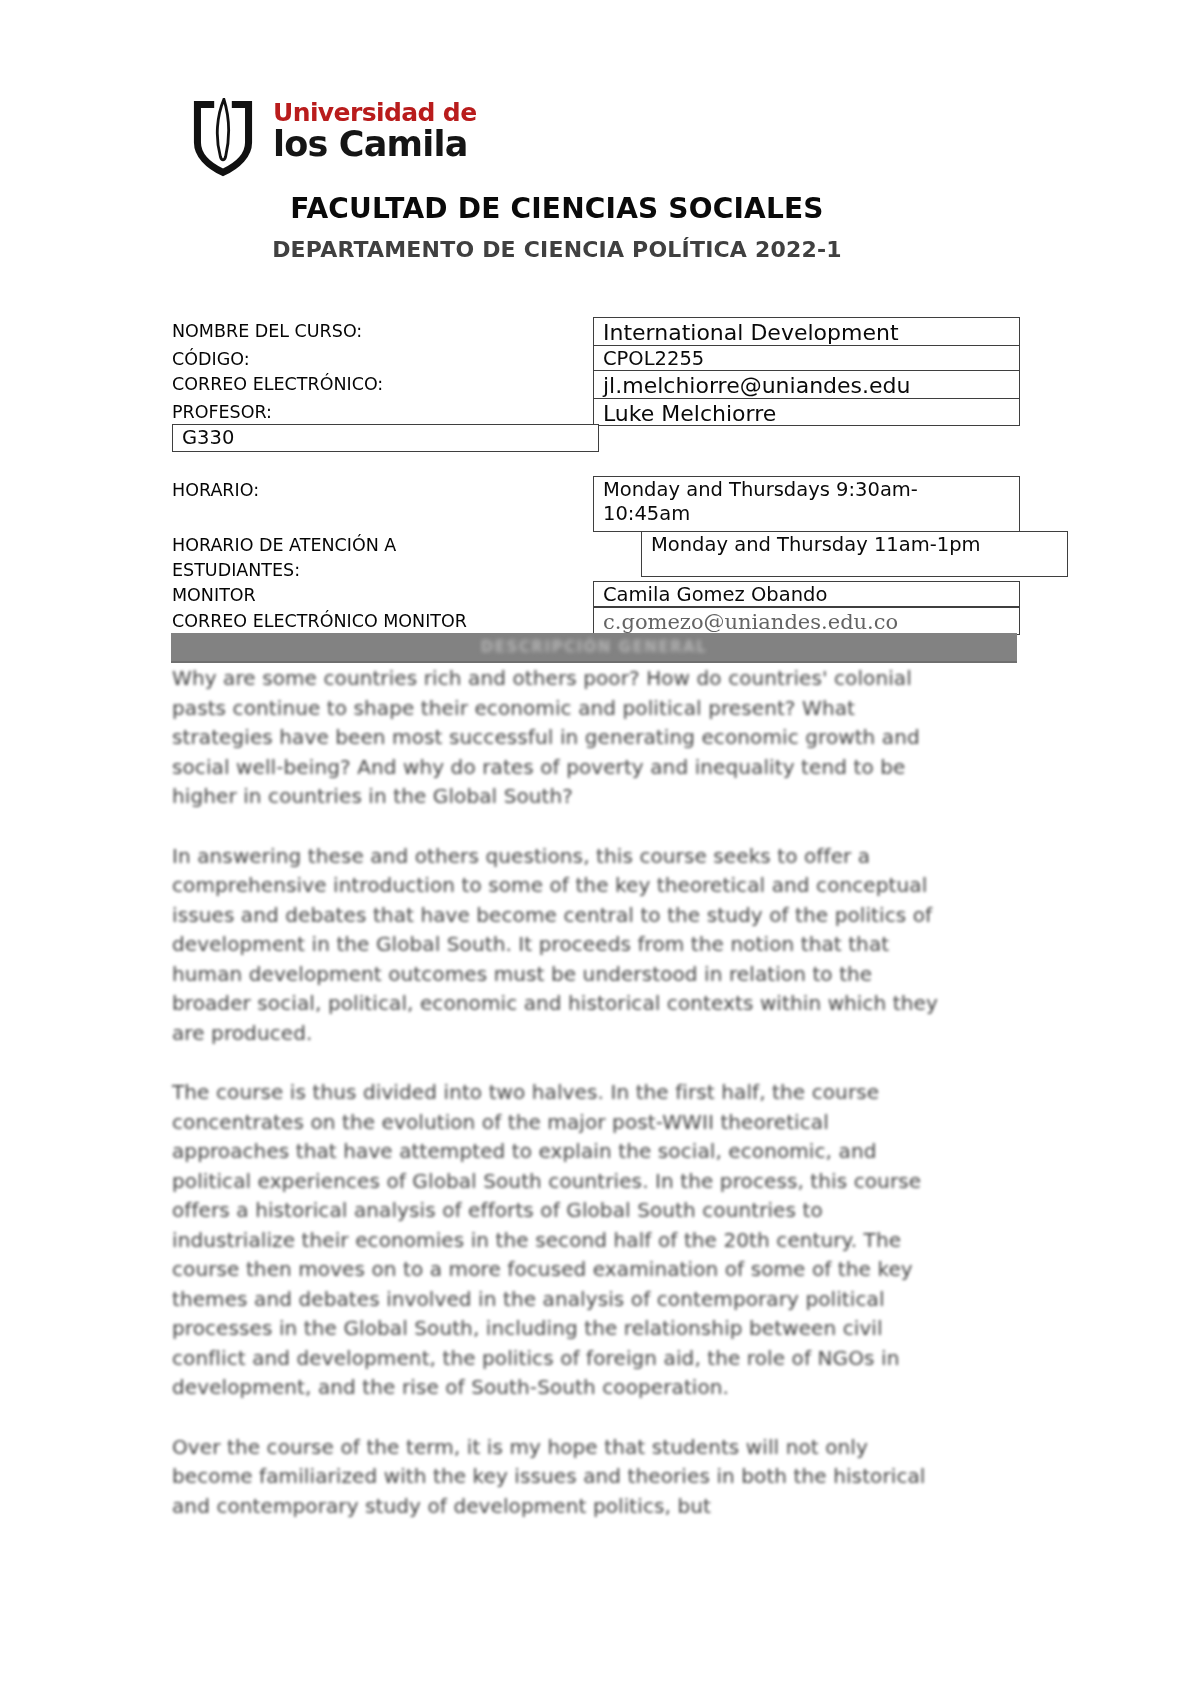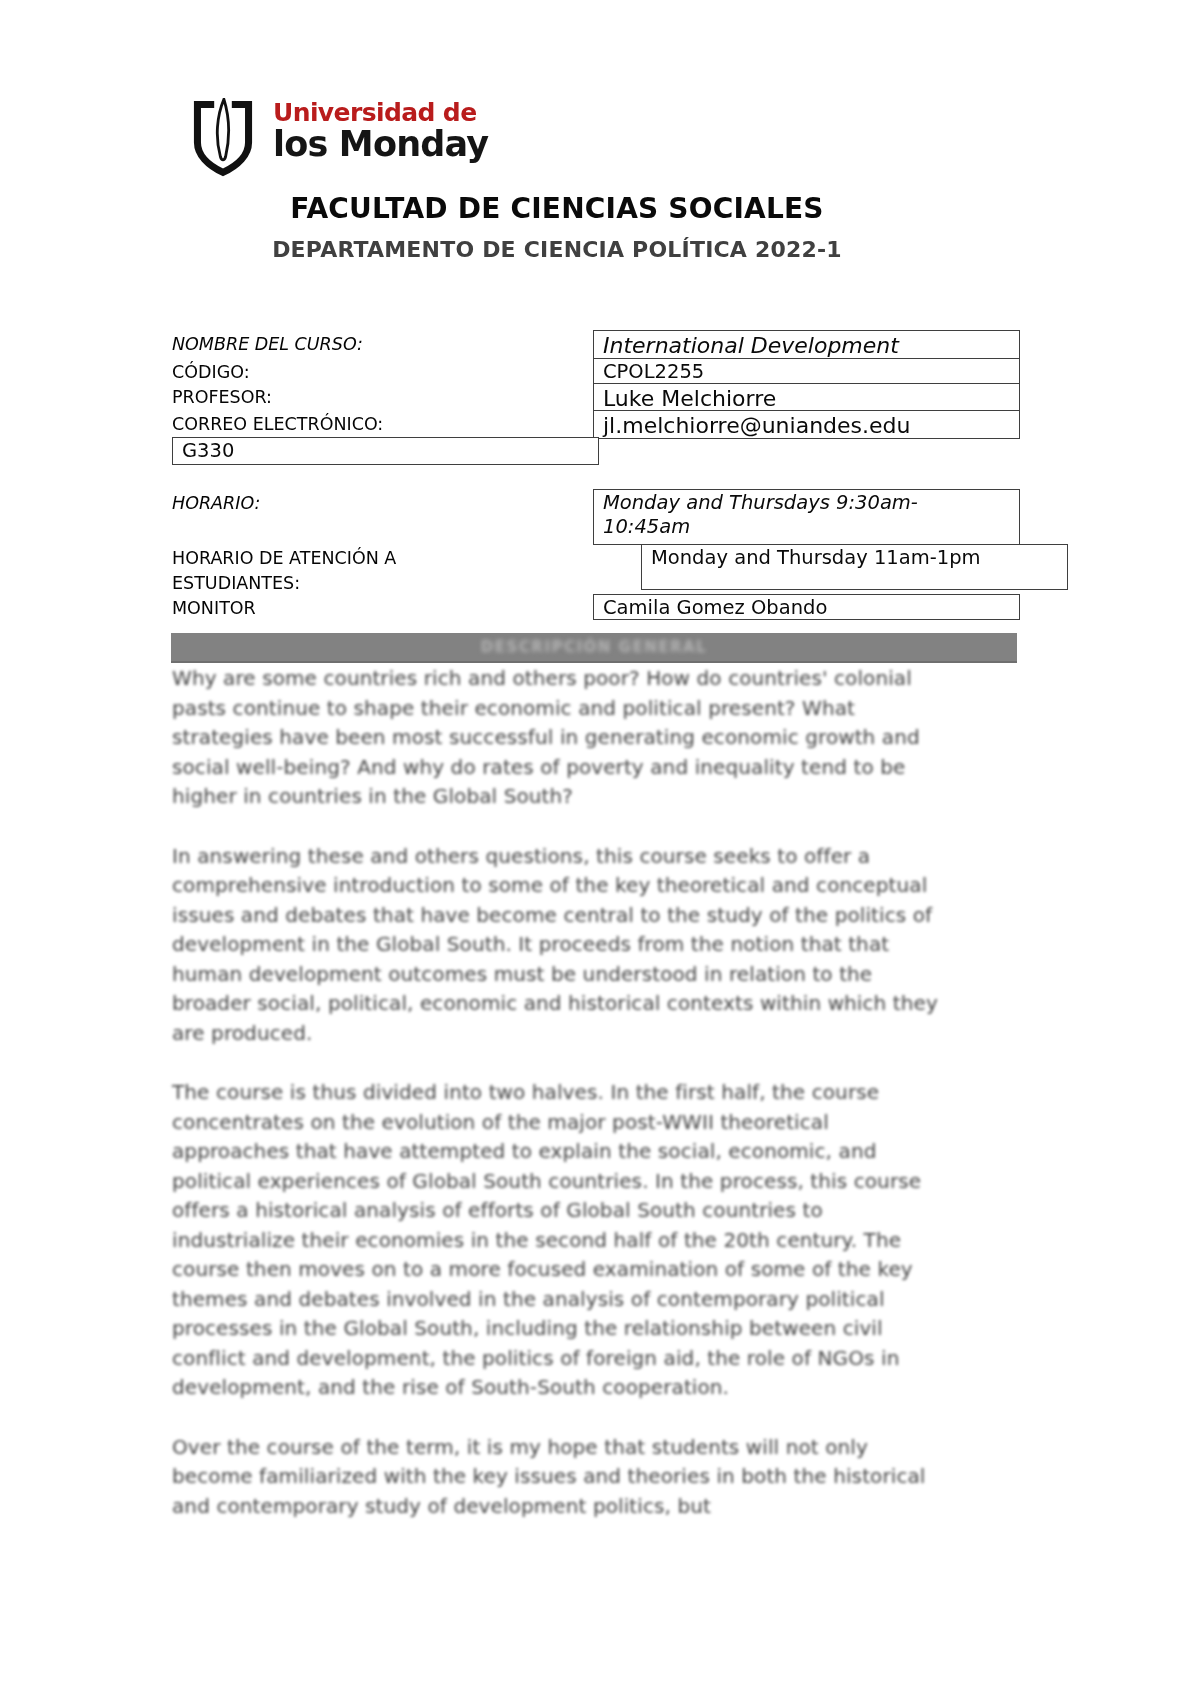--- a/index.html
+++ b/index.html
@@ -20,21 +20,21 @@
   
   .head-wrap{position:absolute;left:0;top:192px;width:1114px;text-align:center;}
   .h-faculty{font-size:28px;font-weight:700;letter-spacing:0.2px;color:#0a0a0a;}
   .h-dept{font-size:22px;font-weight:700;letter-spacing:0.2px;margin-top:12px;color:#404040;}
 
   
   .tbl{position:absolute;left:172px;}
   .tbl1{top:313px;}
   .tbl2{top:472px;}
   .row{display:flex;align-items:flex-start;margin-top:-1.5px;}
-  .row:first-child{margin-top:17px;font-style:italic;}
+  .row:first-child{margin-top:4px;}
   .lbl{
     width:421px;flex:0 0 421px;font-size:17.5px;line-height:25px;
     padding-top:2px;white-space:pre-line;color:#050505;
   }
   .box{
     width:427px;flex:0 0 427px;box-sizing:border-box;
     border:1.5px solid #3f3f3f;background:#fff;
     padding:12px 9px;overflow:hidden;white-space:pre-line;color:#0a0a0a;
   }
   .h29{height:29px;} .h26{height:26px;} .h28{height:28px;} .h23{height:28px;}
@@ -71,45 +71,45 @@
 
 <div class="page">
 
   <div class="logo">
     <svg width="74" height="80" viewBox="0 0 84 90" aria-hidden="true">
       <path d="M32 7 L13 7 L13 50 C13 64 25 76 42 84 C59 76 71 64 71 50 L71 7 L52 7" fill="none" stroke="#111" stroke-width="8" stroke-linecap="butt" stroke-linejoin="miter"></path>
       <path d="M43 1 C35 20 33 44 39 66 C40.5 71 43.5 71 45 66 C50 44 49 20 43 1 Z" fill="#fff" stroke="#111" stroke-width="3.2"></path>
     </svg>
     <div class="logo-text">
       <div class="logo-line1">Universidad de</div>
-      <div class="logo-line2">los Monday</div>
+      <div class="logo-line2">los Camila</div>
     </div>
   </div>
 
   <div class="head-wrap">
     <div class="h-faculty">FACULTAD DE CIENCIAS SOCIALES</div>
     <div class="h-dept">DEPARTAMENTO DE CIENCIA POLÍTICA 2022-1</div>
   </div>
 
   <div class="tbl tbl1">
     <div class="row">
       <div class="lbl">NOMBRE DEL CURSO:</div>
       <div class="box h29 v-lg">International Development</div>
     </div>
     <div class="row">
       <div class="lbl">CÓDIGO:</div>
       <div class="box h26 v-md">CPOL2255</div>
     </div>
     <div class="row">
+      <div class="lbl">CORREO ELECTRÓNICO:</div>
+      <div class="box h29 v-lg">jl.melchiorre@uniandes.edu</div>
+    </div>
+    <div class="row">
       <div class="lbl">PROFESOR:</div>
       <div class="box h28 v-lg">Luke Melchiorre</div>
-    </div>
-    <div class="row">
-      <div class="lbl">CORREO ELECTRÓNICO:</div>
-      <div class="box h29 v-lg">jl.melchiorre@uniandes.edu</div>
     </div>
     <div class="row">
       <div class="box h23 v-md">G330</div>
     </div>
   </div>
 
   <div class="tbl tbl2">
     <div class="row">
       <div class="lbl">HORARIO:</div>
       <div class="box h50 v-md">Monday and Thursdays 9:30am-
@@ -117,20 +117,24 @@
     </div>
     <div class="row">
       <div class="lbl">HORARIO DE ATENCIÓN A
 ESTUDIANTES:</div>
       <div class="box h46 v-md">Monday and Thursday 11am-1pm</div>
     </div>
     <div class="row">
       <div class="lbl">MONITOR</div>
       <div class="box h26 v-md">Camila Gomez Obando</div>
     </div>
+    <div class="row">
+      <div class="lbl">CORREO ELECTRÓNICO MONITOR</div>
+      <div class="box h27 v-serif">c.gomezo@uniandes.edu.co</div>
+    </div>
   </div>
 
   <div class="banner">
     <span>DESCRIPCIÓN GENERAL</span>
   </div>
 
   <div class="desc">
     <p>Why are some countries rich and others poor? How do countries' colonial pasts continue to shape their economic and political present? What strategies have been most successful in generating economic growth and social well-being? And why do rates of poverty and inequality tend to be higher in countries in the Global South?</p>
     <p>In answering these and others questions, this course seeks to offer a comprehensive introduction to some of the key theoretical and conceptual issues and debates that have become central to the study of the politics of development in the Global South. It proceeds from the notion that that human development outcomes must be understood in relation to the broader social, political, economic and historical contexts within which they are produced.</p>
     <p>The course is thus divided into two halves. In the first half, the course concentrates on the evolution of the major post-WWII theoretical approaches that have attempted to explain the social, economic, and political experiences of Global South countries. In the process, this course offers a historical analysis of efforts of Global South countries to industrialize their economies in the second half of the 20th century. The course then moves on to a more focused examination of some of the key themes and debates involved in the analysis of contemporary political processes in the Global South, including the relationship between civil conflict and development, the politics of foreign aid, the role of NGOs in development, and the rise of South-South cooperation.</p>

